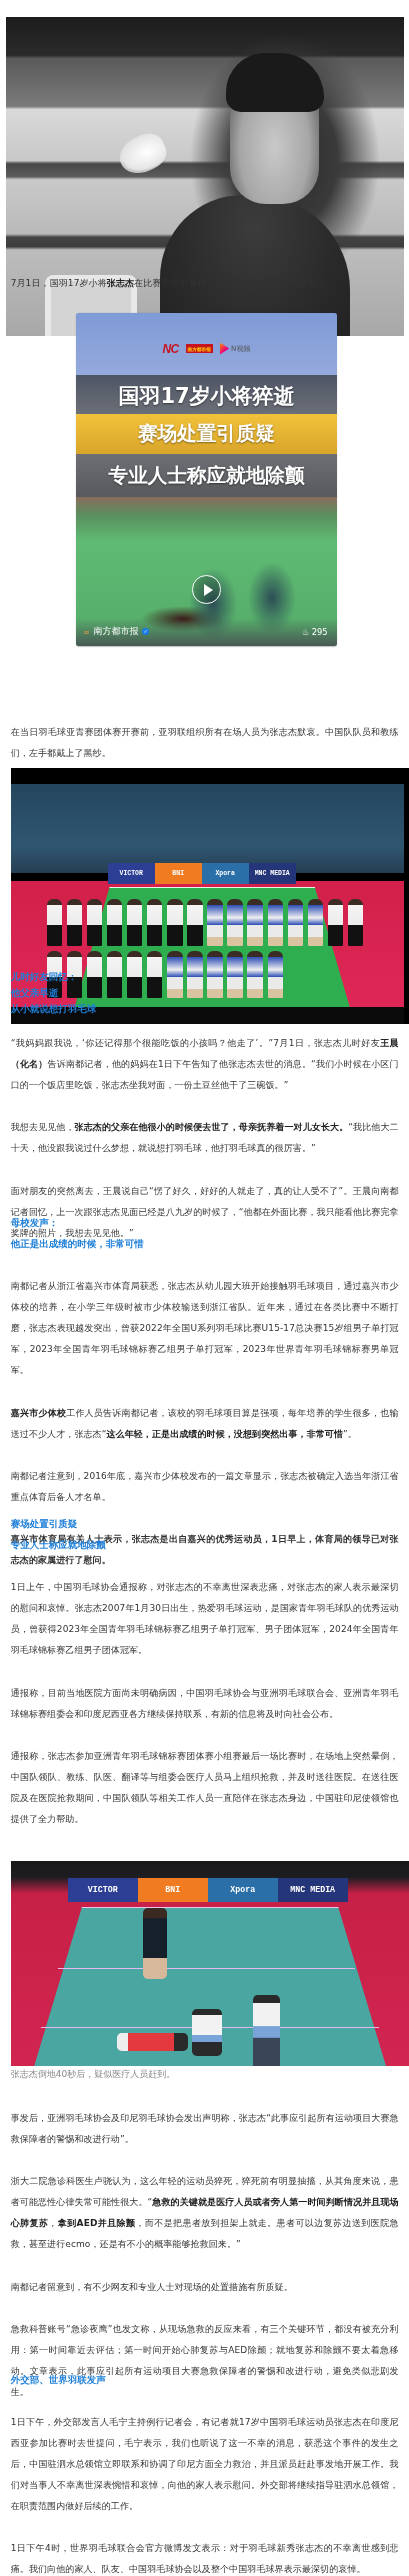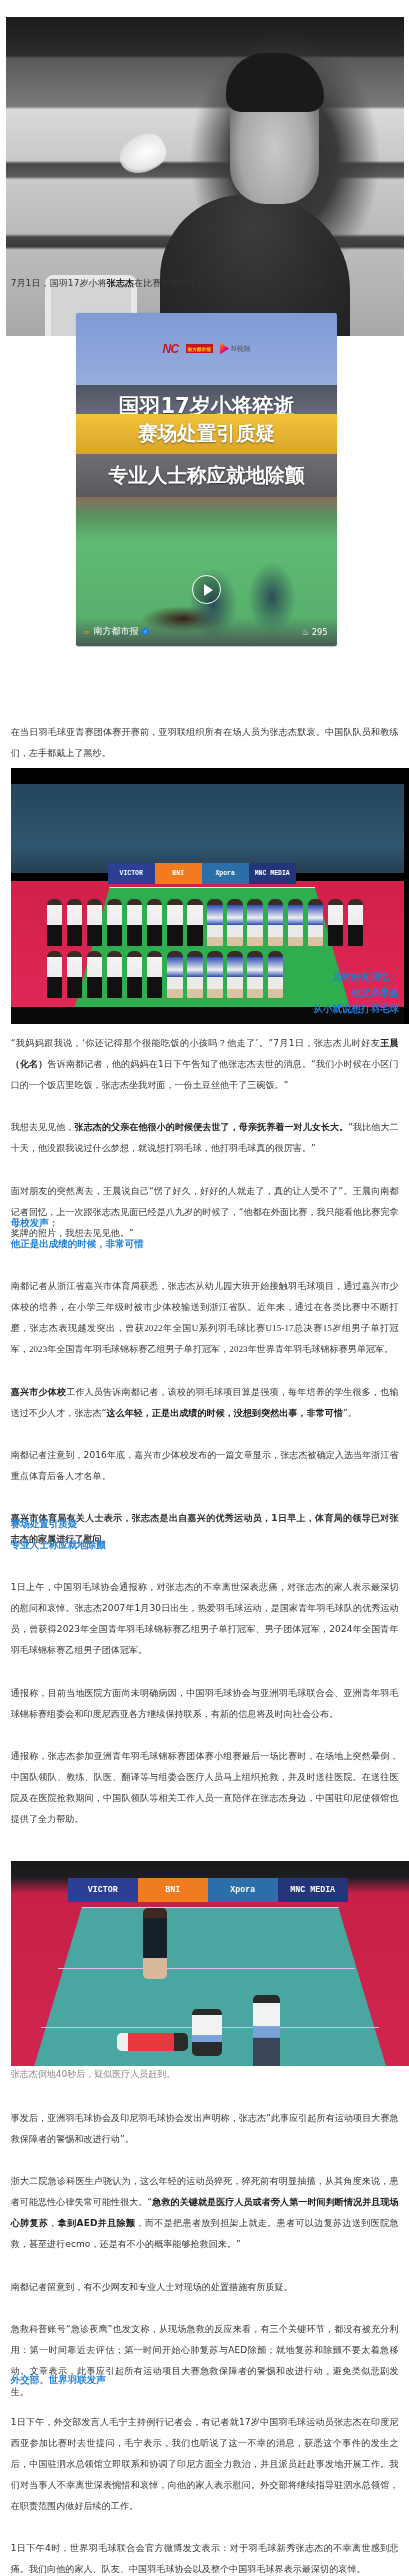--- a/index.html
+++ b/index.html
@@ -72,21 +72,21 @@
     position: absolute; top: 28.5px; left: 0; right: 0; display: flex; justify-content: center; align-items: center; gap: 7.1px;
   }
   .brand-nd { font-style: italic; font-weight: bold; color: #c8141e; font-size: 12px; letter-spacing: -0.6px; font-family: "Liberation Sans", sans-serif; }
   .brand-paper { background: #c8141e; color: #ffd800; font-size: 4.7px; padding: 1.2px 1.8px; font-weight: bold; }
   .brand-n { display: flex; align-items: center; gap: 1.8px; color: #555; font-size: 7.1px; }
   .brand-n-logo { width: 9.5px; height: 12px; background: linear-gradient(135deg, #ff8a00, #e6007a 60%, #7a3cff); clip-path: polygon(0 0, 100% 50%, 0 100%); border-radius: 1.2px; }
   .title-band {
     position: absolute; left: 0; width: 261px; text-align: center; font-weight: bold; color: #ffffff;
     font-family: "DejaVu Sans", sans-serif; text-shadow: 0 1.2px 1.8px rgba(0,0,0,0.45);
   }
-  .tb1 { top: 72px; height: 33px; background: linear-gradient(180deg, #4e5566, #6b6f76); font-size: 21px; line-height: 43px; }
+  .tb1 { top: 62px; height: 39px; background: linear-gradient(180deg, #4e5566, #6b6f76); font-size: 21px; line-height: 43px; }
   .tb2 { top: 101px; height: 40px; background: linear-gradient(180deg, #f2c23a, #d9a52a); font-size: 19.6px; line-height: 40px; }
   .tb3 { top: 141px; height: 43px; background: linear-gradient(180deg, #6d6f74, #57595d); font-size: 19.6px; line-height: 43px; }
   .video-scene {
     position: absolute; left: 0; top: 184px; width: 261px; height: 149px;
     background:
       radial-gradient(ellipse 24px 36px at 137px 107px, #2c4d55 0%, rgba(0,0,0,0) 100%),
       radial-gradient(ellipse 24px 36px at 196px 101px, #2c4d55 0%, rgba(0,0,0,0) 100%),
       radial-gradient(ellipse 42px 13px at 107px 122px, #3b1a18 0%, rgba(0,0,0,0) 100%),
       linear-gradient(180deg, #8a6d5e 0%, #5a8f5f 12%, #5fbb73 30%, #54ab69 100%);
   }
@@ -237,40 +237,40 @@
       <div class="person kr"></div>
       <div class="person kr"></div>
       <div class="person kr"></div>
       <div class="person kr"></div>
     </div>
 
     <div class="bottombar"></div>
   </div>
 
   <div class="text-block" style="top:969px;">
-    <div class="h" style="line-height:16px;text-align:right;">
+    <div class="h" style="line-height:16px;">
       <div>儿时好友回忆：</div>
       <div>他父亲早逝</div>
       <div>从小就说想打羽毛球</div>
     </div>
     <div class="p" style="margin-top:16px;">
       <span>“我妈妈跟我说，‘你还记得那个很能吃饭的小孩吗？他走了’。”7月1日，张志杰儿时好友</span><b>王晨（化名）</b><span>告诉南都记者，他的妈妈在1日下午告知了他张志杰去世的消息。“我们小时候在小区门口的一个饭店里吃饭，张志杰坐我对面，一份土豆丝他干了三碗饭。”</span>
     </div>
     <div class="p" style="margin-top:21.4px;">
       <span>我想去见见他，</span><b>张志杰的父亲在他很小的时候便去世了，母亲抚养着一对儿女长大。</b><span>“我比他大二十天，他没跟我说过什么梦想，就说想打羽毛球，他打羽毛球真的很厉害。”</span>
     </div>
     <div class="p" style="margin-top:21.4px;">面对朋友的突然离去，王晨说自己“愣了好久，好好的人就走了，真的让人受不了”。王晨向南都记者回忆，上一次跟张志杰见面已经是八九岁的时候了，“他都在外面比赛，我只能看他比赛完拿奖牌的照片，我想去见见他。”</div>
   </div>
 
   <div class="text-block" style="top:1212px;">
     <div class="h">
       <div>母校发声：</div>
       <div>他正是出成绩的时候，非常可惜</div>
     </div>
-    <div class="p" style="margin-top:21.4px;font-family:Liberation Serif, serif;">南都记者从浙江省嘉兴市体育局获悉，张志杰从幼儿园大班开始接触羽毛球项目，通过嘉兴市少体校的培养，在小学三年级时被市少体校输送到浙江省队。近年来，通过在各类比赛中不断打磨，张志杰表现越发突出，曾获2022年全国U系列羽毛球比赛U15-17总决赛15岁组男子单打冠军，2023年全国青年羽毛球锦标赛乙组男子单打冠军，2023年世界青年羽毛球锦标赛男单冠军。</div>
+    <div class="p" style="margin-top:21.4px;">南都记者从浙江省嘉兴市体育局获悉，张志杰从幼儿园大班开始接触羽毛球项目，通过嘉兴市少体校的培养，在小学三年级时被市少体校输送到浙江省队。近年来，通过在各类比赛中不断打磨，张志杰表现越发突出，曾获2022年全国U系列羽毛球比赛U15-17总决赛15岁组男子单打冠军，2023年全国青年羽毛球锦标赛乙组男子单打冠军，2023年世界青年羽毛球锦标赛男单冠军。</div>
     <div class="p" style="margin-top:21.4px;">
       <b>嘉兴市少体校</b><span>工作人员告诉南都记者，该校的羽毛球项目算是强项，每年培养的学生很多，也输送过不少人才，张志杰“</span><b>这么年轻，正是出成绩的时候，没想到突然出事，非常可惜</b><span>”。</span>
     </div>
     <div class="p" style="margin-top:21.4px;">南都记者注意到，2016年底，嘉兴市少体校发布的一篇文章显示，张志杰被确定入选当年浙江省重点体育后备人才名单。</div>
     <div class="p" style="margin-top:21.4px;font-weight:bold;">嘉兴市体育局有关人士表示，张志杰是出自嘉兴的优秀运动员，1日早上，体育局的领导已对张志杰的家属进行了慰问。</div>
   </div>
 
   <div class="text-block" style="top:1513px;">
     <div class="h">
       <div>赛场处置引质疑</div>

